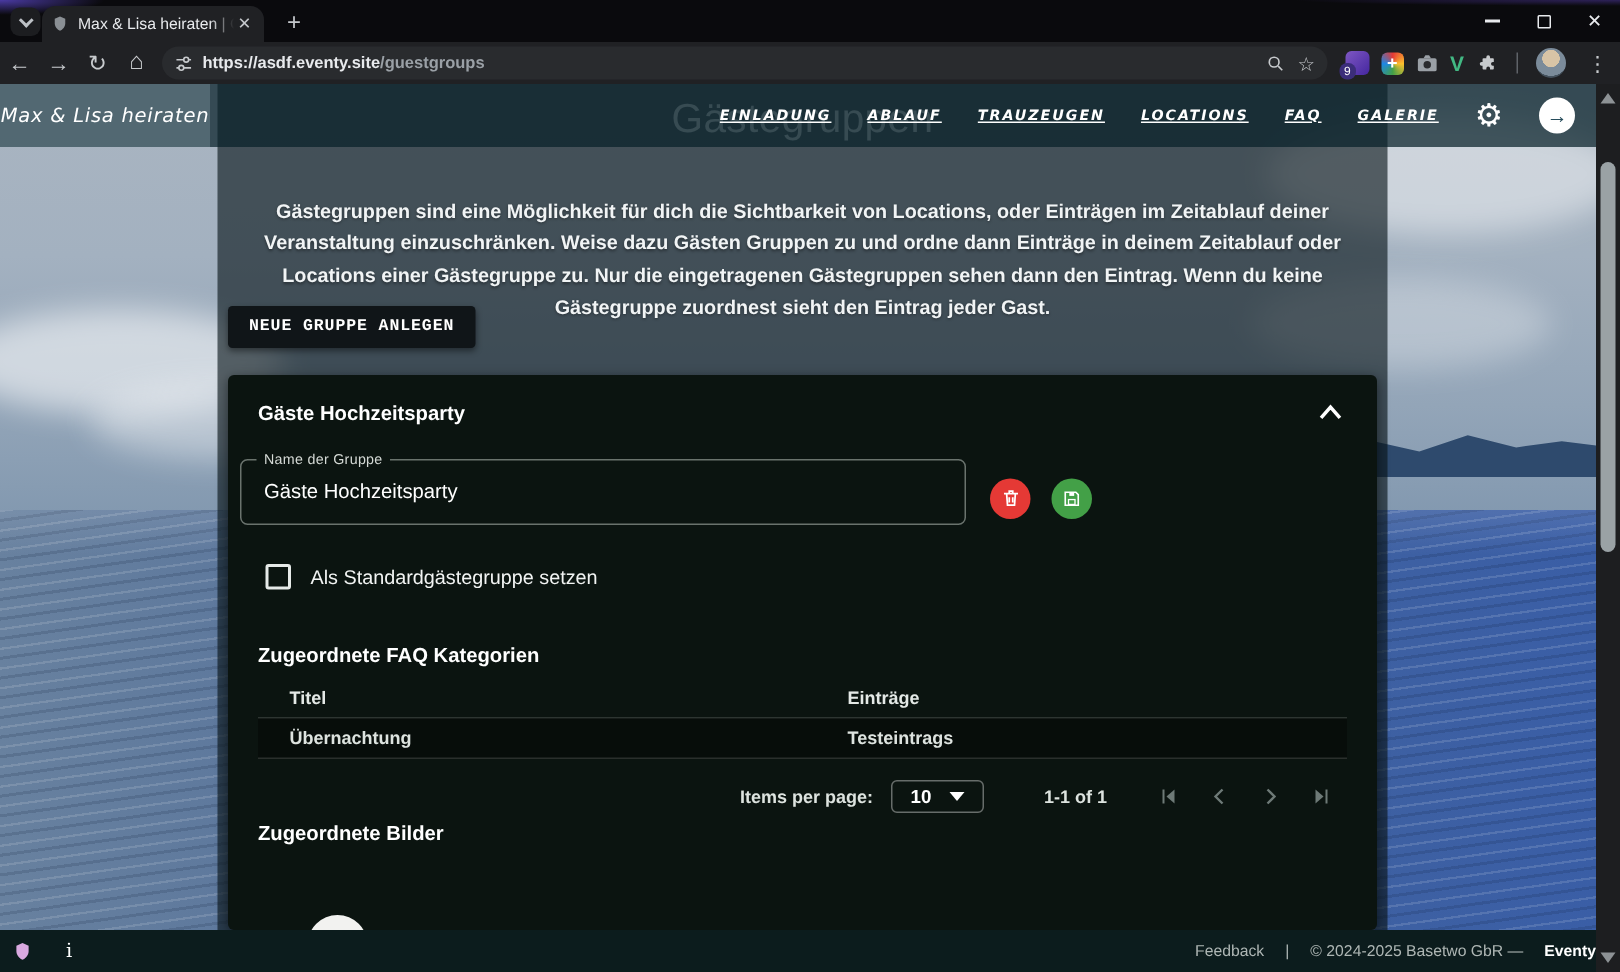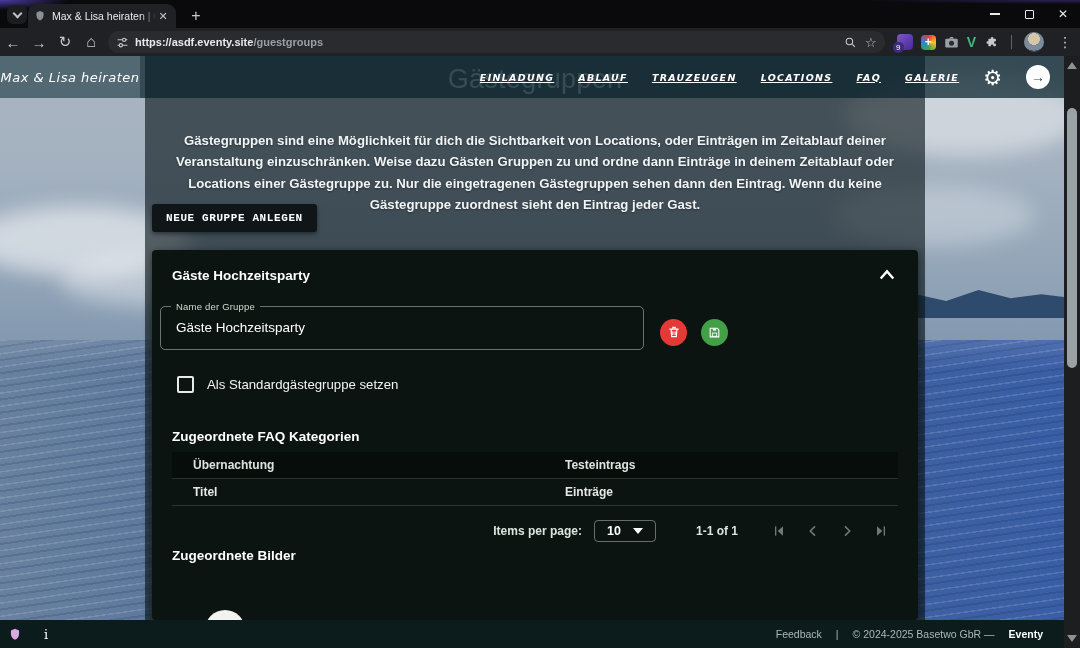--- a/index.html
+++ b/index.html
@@ -150,21 +150,21 @@
   .pgbtn { width:34px; height:20px; display:flex; align-items:center; justify-content:center; }
 
   .thumb-clip { position:absolute; left:53px; top:360px; width:40px; height:40px; border-radius:50%;
      background:#f2f2f0; }
 
   
   #sitefooter { position:absolute; left:0; top:564px; width:1064px; height:28px; background:#0c1c1d;
      display:flex; align-items:center; z-index:6; }
   .foot-shield { margin-left:8px; }
   .foot-info { color:#fff; font-size:13px; margin-left:22px; font-family:"DejaVu Serif", serif; }
-  .foot-right { margin-left:auto; display:flex; align-items:center; gap:14px; padding-right:21px;
+  .foot-right { margin-left:auto; display:flex; align-items:center; gap:14px; padding-right:0;
      font-size:10.5px; color:#aeb6b4; }
   .foot-brand { color:#fff; font-weight:700; }
 
   
   #scrollbar { position:absolute; left:1064px; top:56px; width:16px; height:592px; background:#1d1e20; z-index:7;}
   .sb-up { position:absolute; top:6px; left:3px; width:0; height:0; border-left:5px solid transparent;
      border-right:5px solid transparent; border-bottom:7px solid #8d9295; }
   .sb-down { position:absolute; bottom:6px; left:3px; width:0; height:0; border-left:5px solid transparent;
      border-right:5px solid transparent; border-top:7px solid #8d9295; }
   .sb-thumb { position:absolute; left:3px; top:52px; width:10px; height:260px; background:#9aa2a5;
@@ -301,27 +301,27 @@
         </div>
 
         <div class="check-row">
           <div class="checkbox"></div>
           <span class="check-label">Als Standardgästegruppe setzen</span>
         </div>
 
         <div class="sec-heading faq-heading">Zugeordnete FAQ Kategorien</div>
 
         <div class="table faq-table">
+          <div class="trow">
+            <span class="c1">Titel</span>
+            <span class="c2">Einträge</span>
+          </div>
           <div class="trow data">
             <span class="c1">Übernachtung</span>
             <span class="c2">Testeintrags</span>
-          </div>
-          <div class="trow">
-            <span class="c1">Titel</span>
-            <span class="c2">Einträge</span>
           </div>
         </div>
 
         <div class="paginator">
           <span class="pp-label">Items per page:</span>
           <div class="pp-select">
             <span>10</span>
             <span class="caret"></span>
           </div>
           <span class="pp-range">1-1 of 1</span>

